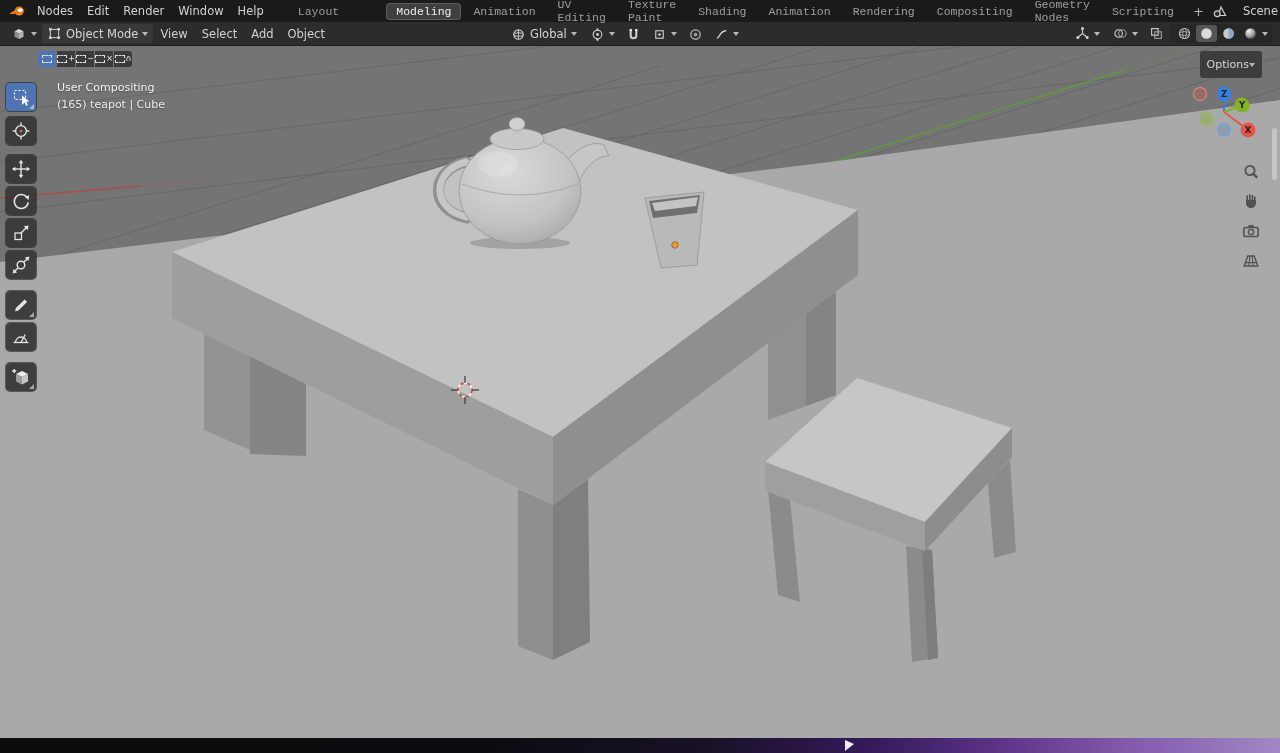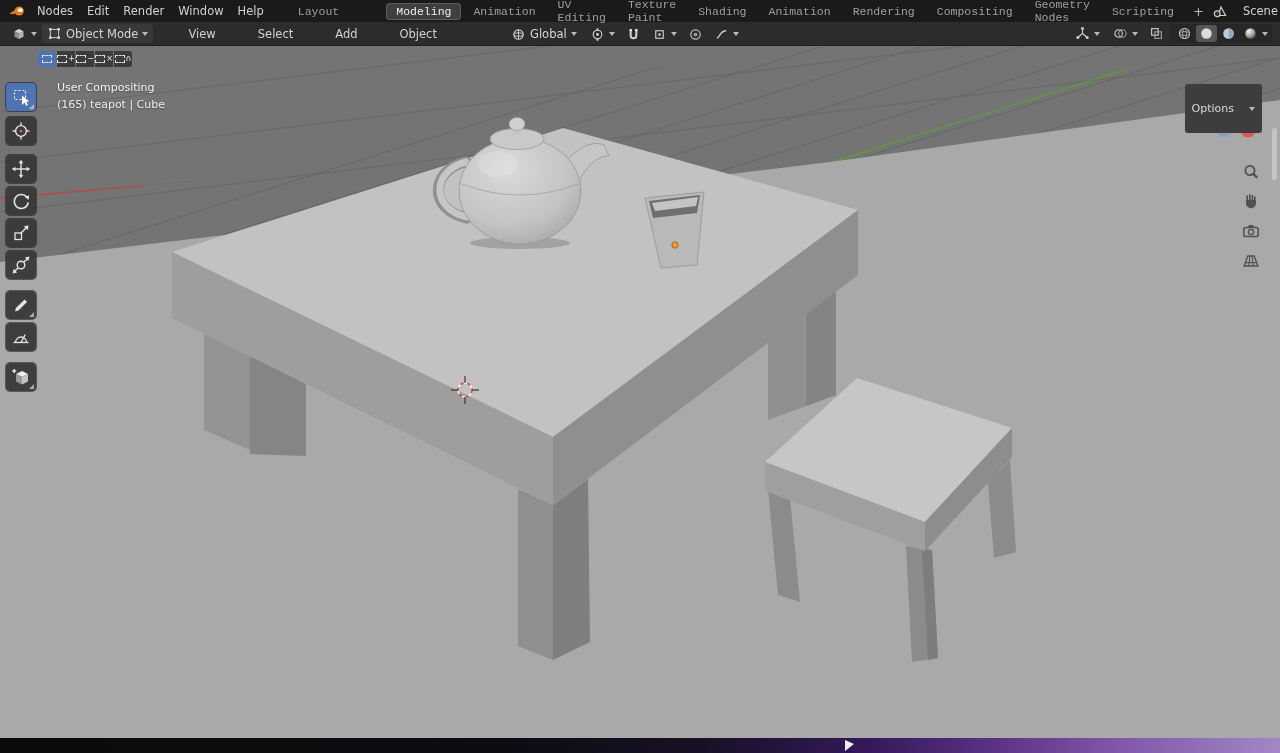--- a/index.html
+++ b/index.html
@@ -20,36 +20,36 @@
   .tab{padding:2px 10px;margin:0 1px;color:#9f9f9f;border-radius:4px;font-family:Liberation Mono, monospace;}
   .tab.active{background:#3f3f3f;color:#ededed;box-shadow:inset 0 0 0 1px #5c5c5c;margin-left:36px;}
   .addtab{color:#b5b5b5;padding:0 8px;font-size:13px;}
   .scene-sel{margin-left:auto;display:flex;align-items:center;gap:15px;padding-right:16px;color:#d2d2d2;}
   
   .vheader{position:absolute;top:22px;left:0;right:0;height:24px;background:#2c2c2c;
     display:flex;align-items:center;z-index:29;border-bottom:1px solid #1e1e1e;box-sizing:border-box;padding-left:6px;}
   .chip{display:flex;align-items:center;gap:4px;padding:2px 5px;border-radius:3px;white-space:nowrap;}
   .chip.box{background:#383838;}
   .dd{width:0;height:0;border-left:3.5px solid transparent;border-right:3.5px solid transparent;border-top:4px solid #b9b9b9;display:inline-block;}
-  .hmenu{padding:0 7px;color:#d2d2d2;margin-left:28px;}
+  .hmenu{padding:0 7px;color:#d2d2d2;}
   .hcenter{position:absolute;left:506px;top:0;height:24px;display:flex;align-items:center;gap:3px;}
   .hright{margin-left:auto;display:flex;align-items:center;gap:3px;padding-right:8px;}
   .ibtn{display:flex;align-items:center;justify-content:center;padding:1px 3px;border-radius:3px;gap:2px;}
   .ibtn.active{background:#565656;}
   .shadegrp{display:flex;align-items:center;gap:1px;background:#272727;border-radius:4px;padding:1px 4px;}
   
   .tool-modes{position:absolute;left:38px;top:51px;display:flex;gap:1px;z-index:18;}
   .tmode{width:18px;height:16px;background:#3b3b3b;display:flex;align-items:center;justify-content:center;gap:1px;}
   .tmode:first-child{border-radius:3px 0 0 3px;}
   .tmode:last-child{border-radius:0 3px 3px 0;}
   .tmode.active{background:#4f74b3;}
   .tmbox{width:8px;height:6px;border:1px dashed #e0e0e0;}
   .tmglyph{font-size:8px;color:#efefef;line-height:1;}
-  .options{position:absolute;top:51px;right:18px;height:17px;display:flex;align-items:center;gap:15px;
-    background:#3d3d3d;padding:16px 7px;border-radius:3px;color:#d8d8d8;z-index:18;font-size:11px;margin-top:33px;}
+  .options{position:absolute;top:51px;right:18px;height:17px;display:flex;align-items:center;gap:0;
+    background:#3d3d3d;padding:5px 7px;border-radius:3px;color:#d8d8d8;z-index:18;font-size:11px;}
   
   .toolcol{position:absolute;left:6px;top:83px;display:flex;flex-direction:column;z-index:20;}
   .tbtn{width:30px;height:28px;background:rgba(56,56,56,.95);border-radius:4px;margin-bottom:4px;
     display:flex;align-items:center;justify-content:center;position:relative;
     box-shadow:0 0 0 1px rgba(22,22,22,.55);}
   .tbtn.active{background:#4f74b3;}
   .mt2{margin-top:2px;}.mt6{margin-top:6px;}.mt8{margin-top:8px;}
   .corner{position:absolute;right:2px;bottom:2px;width:0;height:0;
     border-right:5px solid #cfcfcf;border-top:5px solid transparent;opacity:.75;}
   

